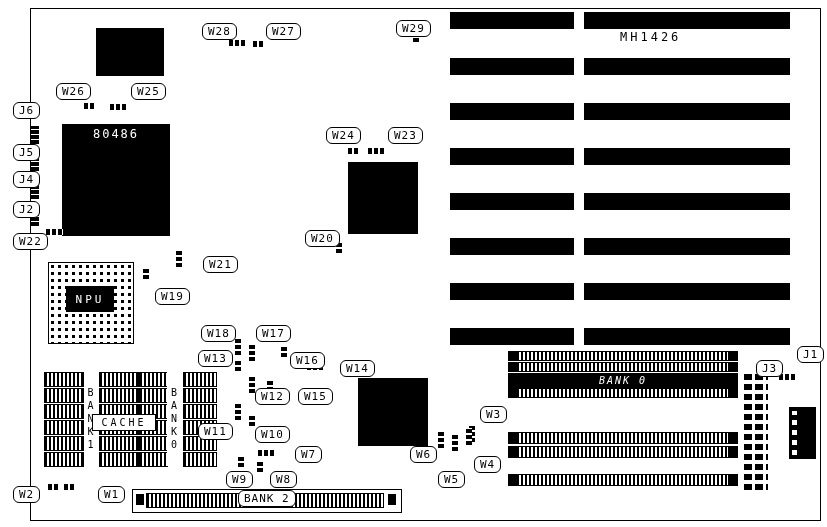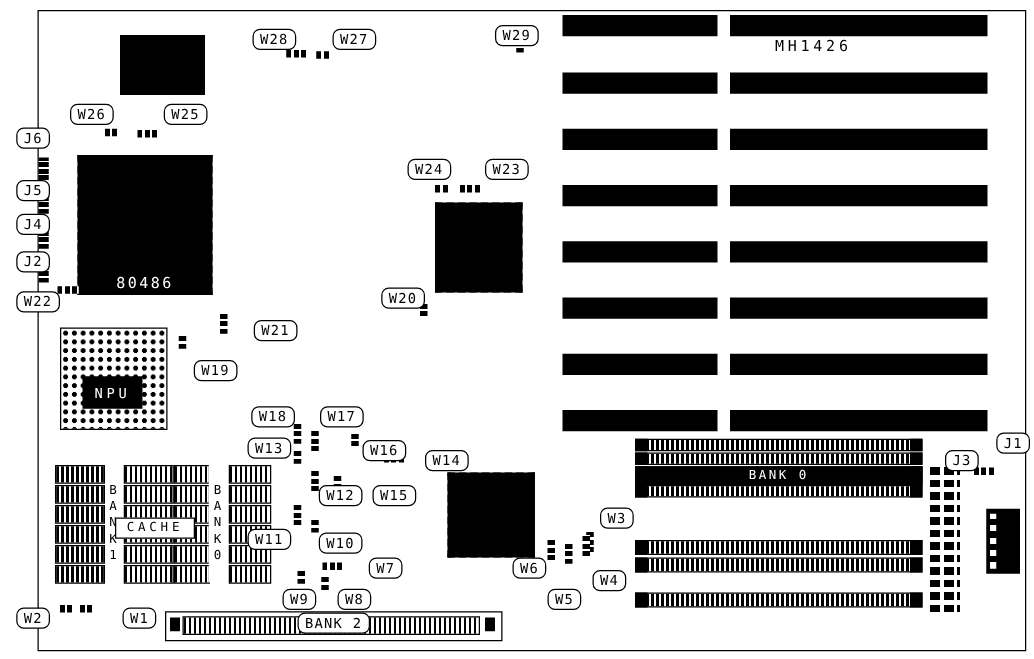--- a/index.html
+++ b/index.html
@@ -4,41 +4,41 @@
 <style>
   html,body{margin:0;padding:0;background:#fff;}
   #board{
     position:relative;width:827px;height:527px;background:#fff;overflow:hidden;
     font-family:"DejaVu Sans Mono","Liberation Mono",monospace;color:#000;
   }
   .frame{position:absolute;left:30px;top:8px;width:789px;height:511px;border:1px solid #000;}
   
   .slot{position:absolute;background:#000;}
   
-  .chip{position:absolute;background:#000;border:3px dashed #000;display:flex;align-items:flex-end;justify-content:center;}
+  .chip{position:absolute;background:#000;border:3px dashed #000;display:flex;align-items:flex-start;justify-content:center;}
   .chip-label{color:#fff;font-size:12px;letter-spacing:2px;}
   
   .npu-socket{position:absolute;left:48px;top:262px;width:84px;height:80px;
     background-image:radial-gradient(#000 36%,transparent 38%);background-size:7px 7px;border:1px solid #000;}
   .npu-label{position:absolute;left:66px;top:286px;width:48px;height:26px;background:#000;color:#fff;
-    display:flex;align-items:center;justify-content:center;font-size:11px;letter-spacing:3px;z-index:2;margin-top:15px;}
+    display:flex;align-items:center;justify-content:center;font-size:11px;letter-spacing:3px;z-index:2;}
   
   .cchip{position:absolute;height:13px;border:1px solid #000;
     background:repeating-linear-gradient(90deg,#000 0 2px,#fff 2px 4px);}
   .vlabel{position:absolute;top:372px;height:94px;background:#fff;z-index:2;
     writing-mode:vertical-lr;text-orientation:upright;font-size:10px;letter-spacing:2px;
     display:flex;align-items:center;justify-content:center;}
   .cache-box{position:absolute;left:92px;top:414px;width:62px;height:15px;background:#fff;border:1px solid #000;
     z-index:3;display:flex;align-items:center;justify-content:center;font-size:10px;letter-spacing:3px;}
   
   .srow{position:absolute;left:508px;width:228px;border:1px solid #000;
     background:repeating-linear-gradient(90deg,#000 0 2px,#fff 2px 4px);}
   .srow::before,.srow::after{content:"";position:absolute;top:-1px;bottom:-1px;width:10px;background:#000;}
   .srow::before{left:-1px;}.srow::after{right:-1px;}
-  .srow.txt{background:#000;color:#fff;font-size:10px;letter-spacing:2px;text-align:center;line-height:13px;}
+  .srow.txt{background:#000;color:#fff;font-size:10px;letter-spacing:2px;text-align:center;line-height:13px;font-style:italic;}
   
   .jmp{position:absolute;z-index:2;}
   .jh2{width:11px;height:6px;background:repeating-linear-gradient(90deg,#000 0 4px,#fff 4px 6px);}
   .jh3{width:17px;height:6px;background:repeating-linear-gradient(90deg,#000 0 4px,#fff 4px 6px);}
   .jv2{width:6px;height:11px;background:repeating-linear-gradient(0deg,#000 0 4px,#fff 4px 6px);}
   .jv3{width:6px;height:17px;background:repeating-linear-gradient(0deg,#000 0 4px,#fff 4px 6px);}
   
   .callout{position:absolute;background:#fff;border:1px solid #000;border-radius:6px;
     padding:1px 5px;font-size:11px;letter-spacing:1px;z-index:5;white-space:nowrap;}
   

